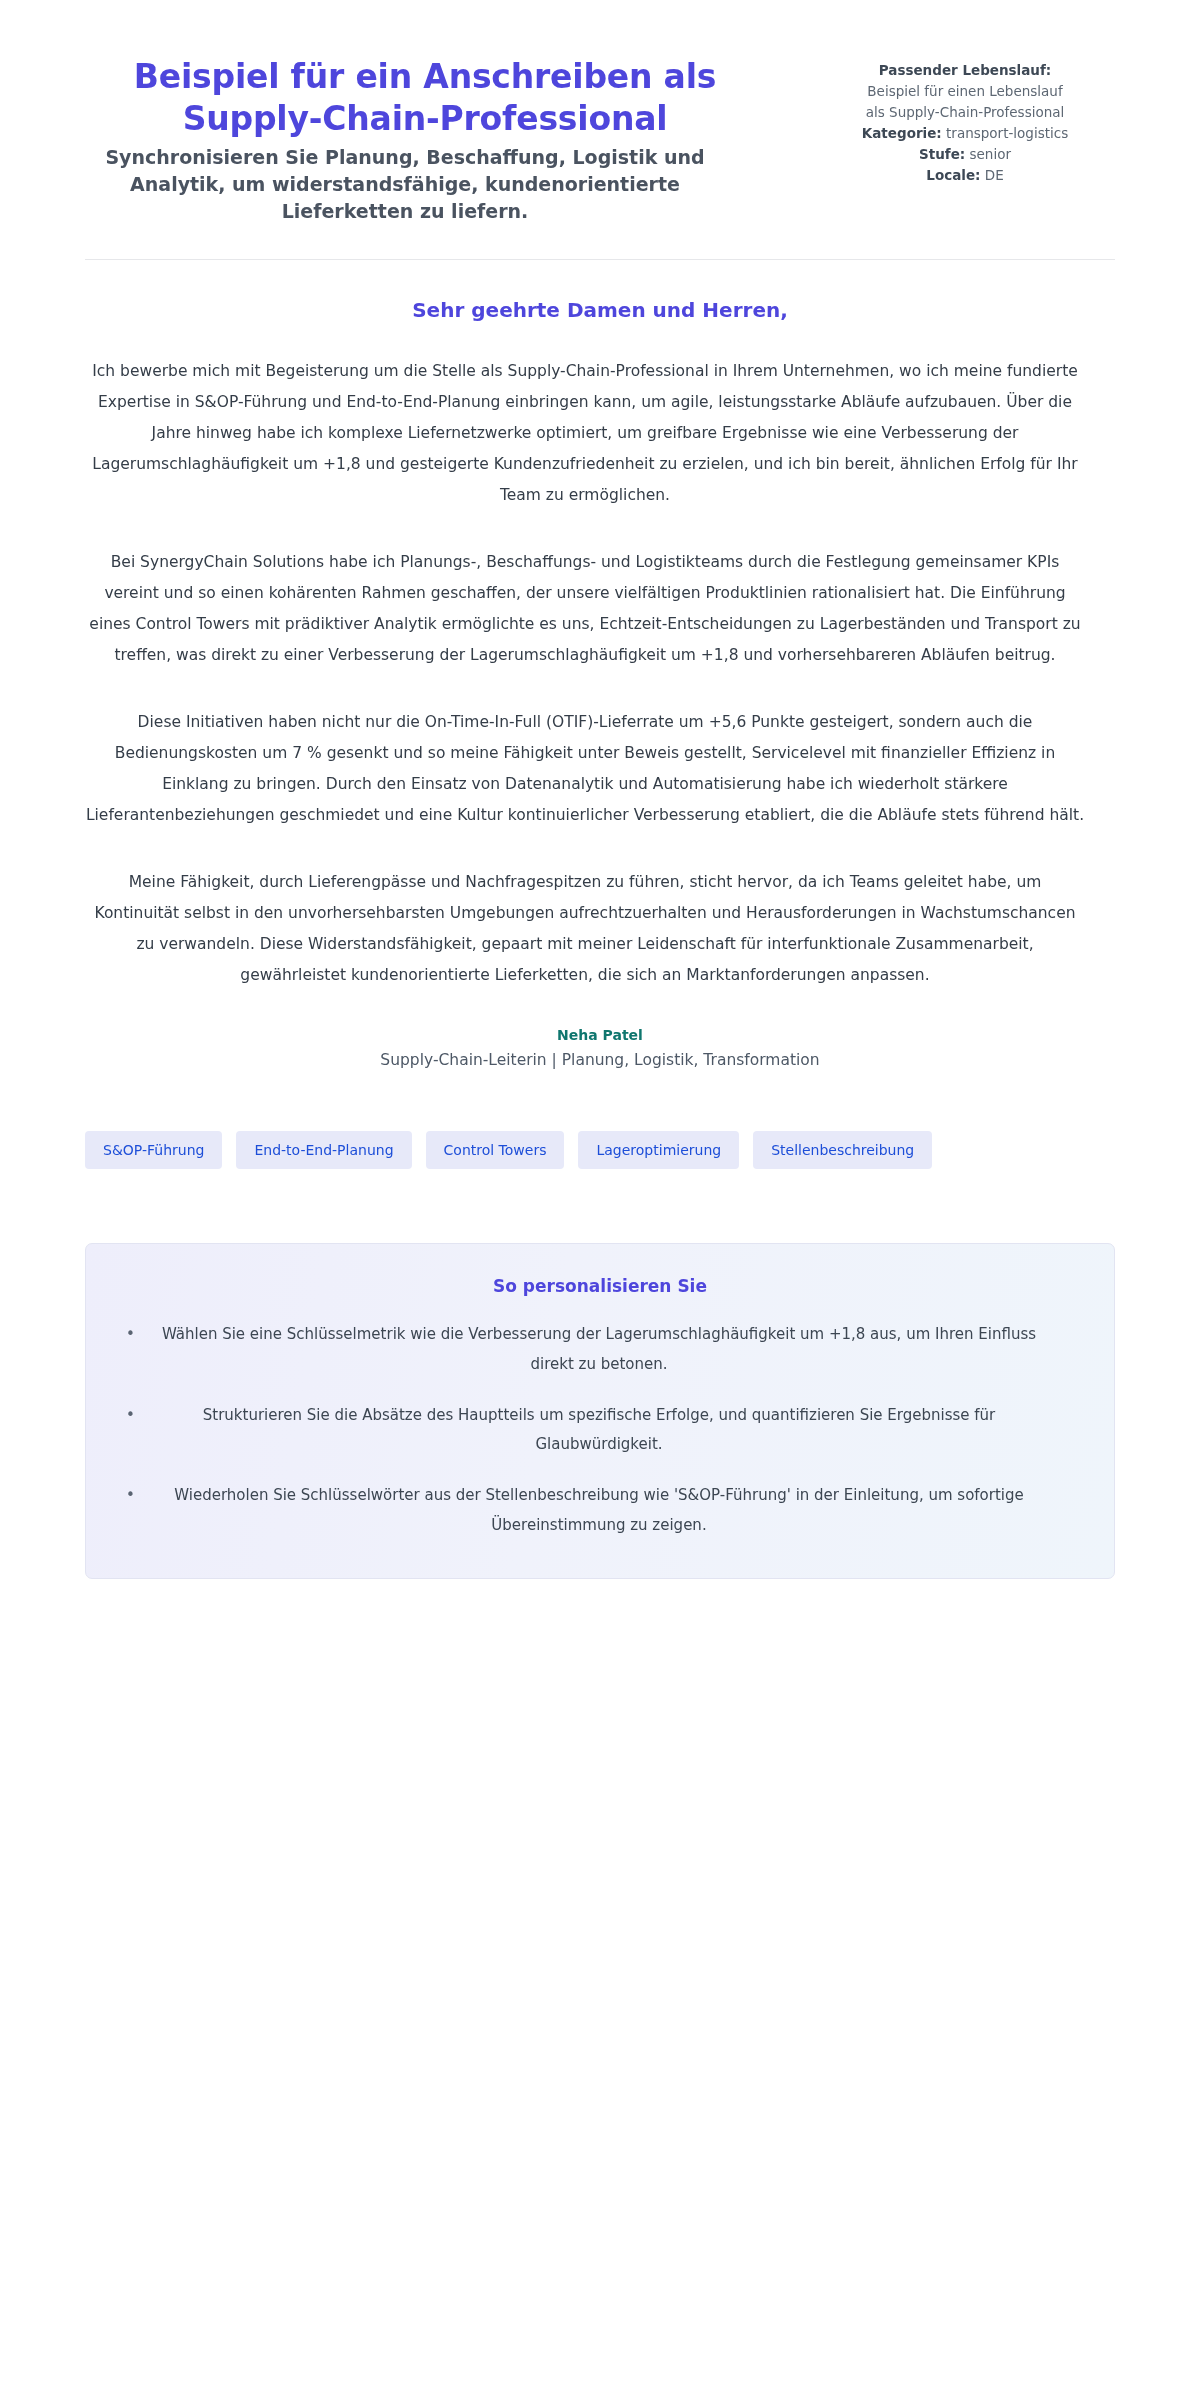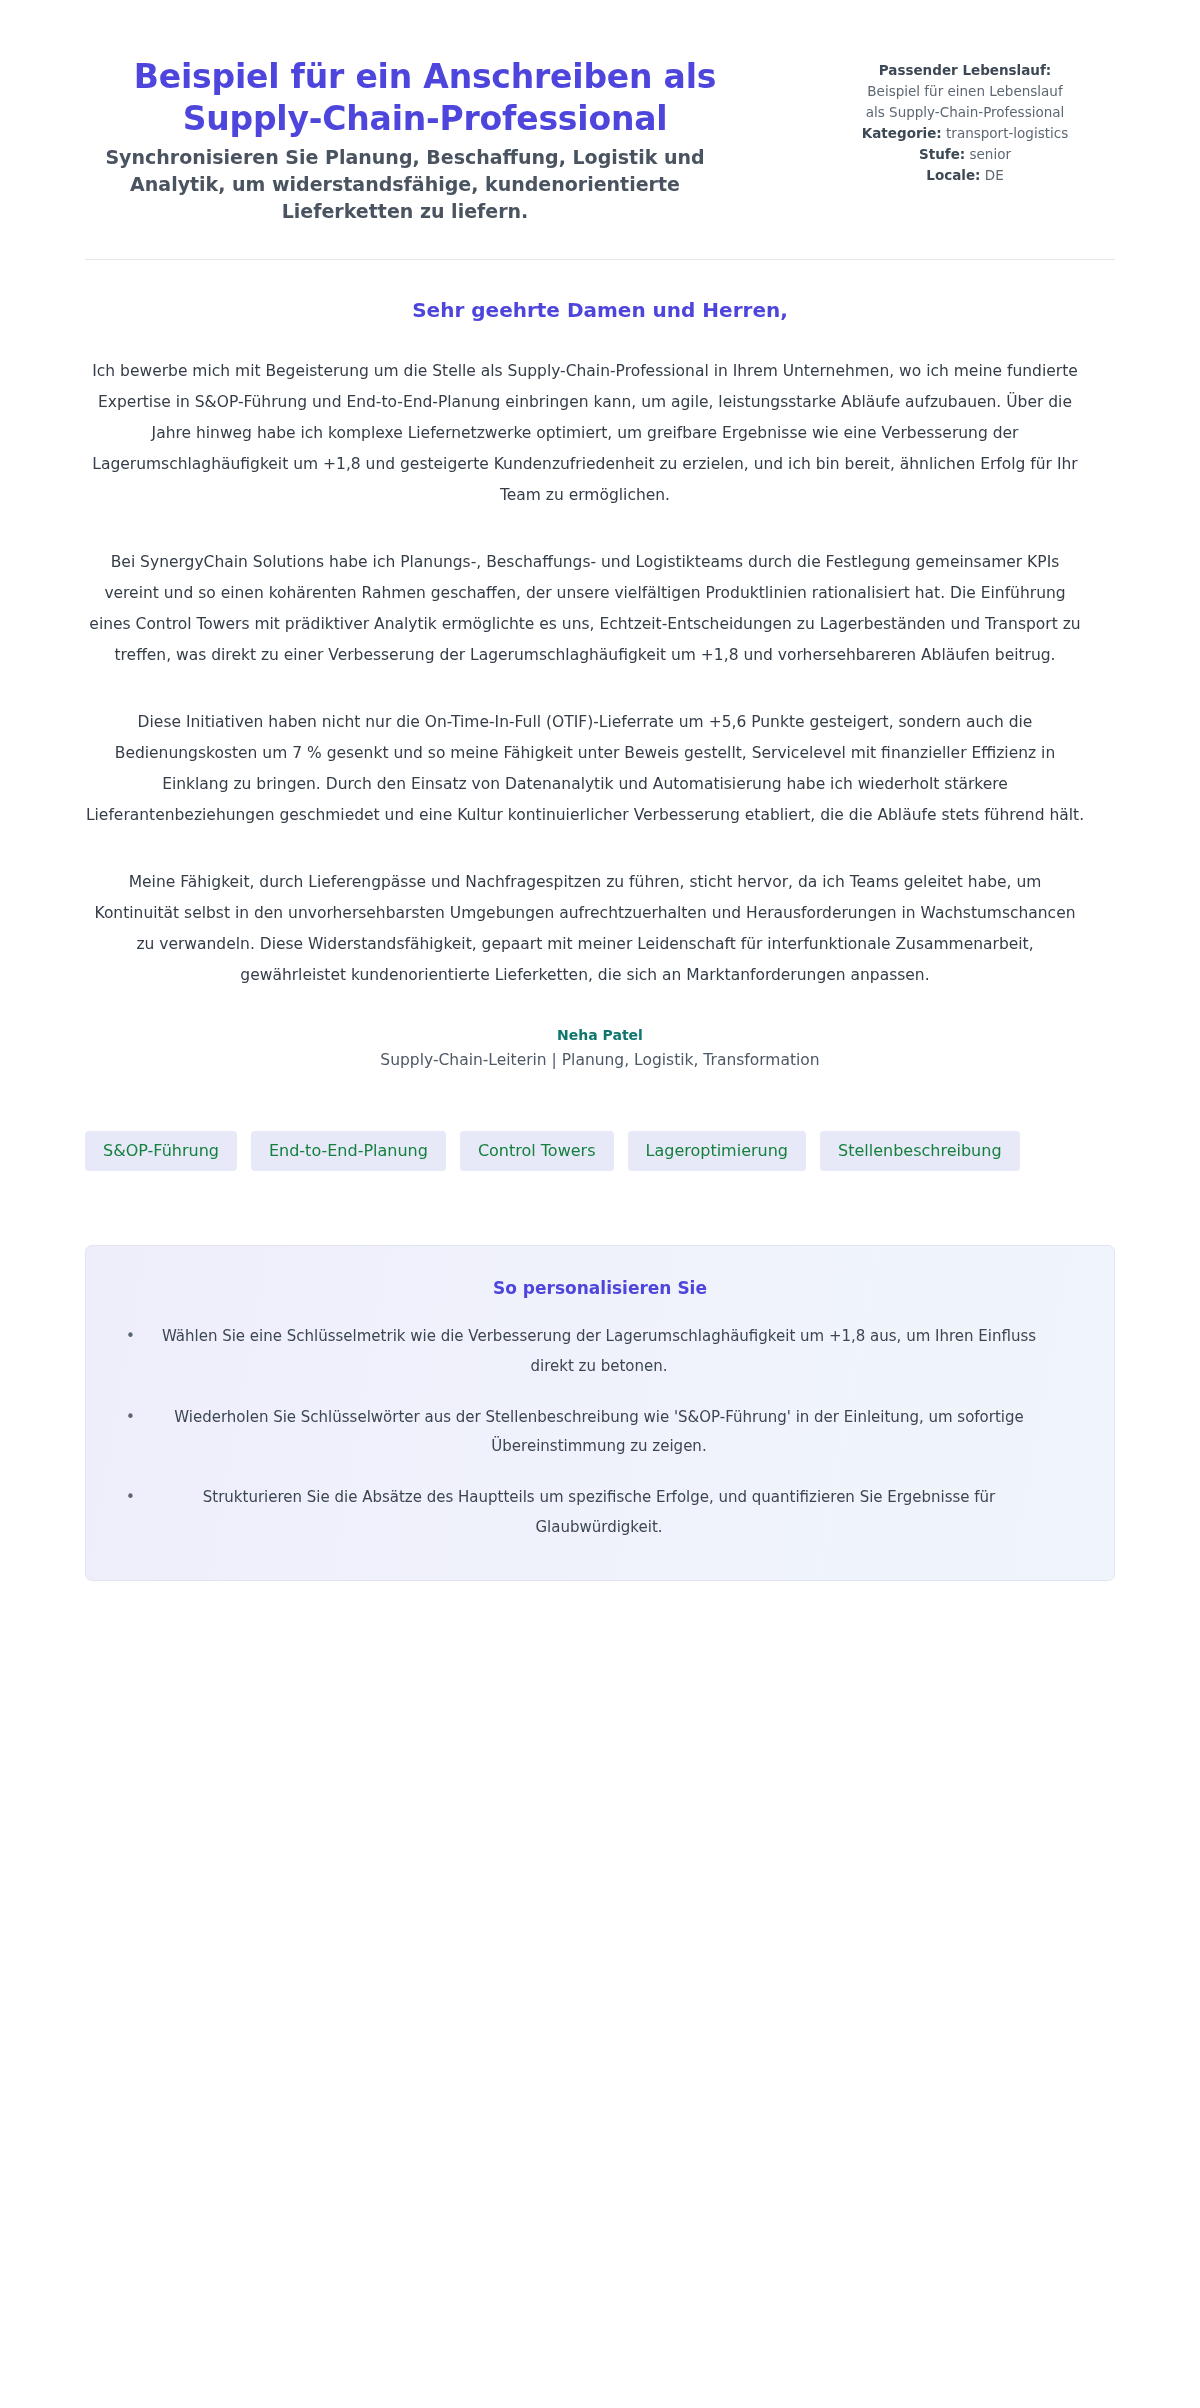--- a/index.html
+++ b/index.html
@@ -125,22 +125,22 @@
 
   
   .skill-tags {
     display: flex;
     flex-wrap: wrap;
     gap: 14px;
     margin-top: 62px;
   }
   .skill-tag {
     background: #e7e9f9;
-    color: #15803d;
-    font-size: 16px;
+    color: #1d4ed8;
+    font-size: 14px;
     line-height: 1;
     padding: 12px 18px;
     border-radius: 4px;
     white-space: nowrap;
   }
 
   
   .tip-box {
     margin-top: 74px;
     background: linear-gradient(100deg, #eeeefb 0%, #f0f2fb 45%, #eff5fb 100%);
@@ -235,20 +235,20 @@
         <span class="skill-tag">End-to-End-Planung</span>
         <span class="skill-tag">Control Towers</span>
         <span class="skill-tag">Lageroptimierung</span>
         <span class="skill-tag">Stellenbeschreibung</span>
       </div>
 
       <div class="tip-box">
         <p class="tip-title">So personalisieren Sie</p>
         <ul class="tip-list">
           <li>Wählen Sie eine Schlüsselmetrik wie die Verbesserung der Lagerumschlaghäufigkeit um +1,8 aus, um Ihren Einfluss direkt zu betonen.</li>
+          <li>Strukturieren Sie die Absätze des Hauptteils um spezifische Erfolge, und quantifizieren Sie Ergebnisse für Glaubwürdigkeit.</li>
           <li>Wiederholen Sie Schlüsselwörter aus der Stellenbeschreibung wie 'S&amp;OP-Führung' in der Einleitung, um sofortige Übereinstimmung zu zeigen.</li>
-          <li>Strukturieren Sie die Absätze des Hauptteils um spezifische Erfolge, und quantifizieren Sie Ergebnisse für Glaubwürdigkeit.</li>
         </ul>
       </div>
     </div>
 
   </div>
 </div>
 
 </body></html>

